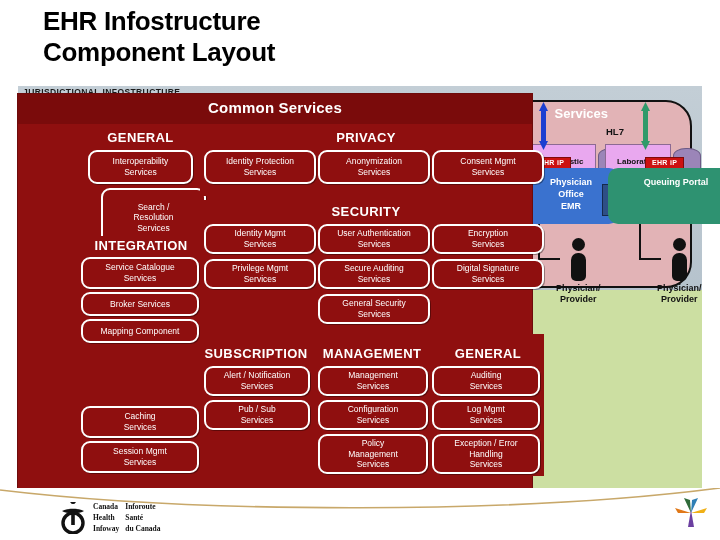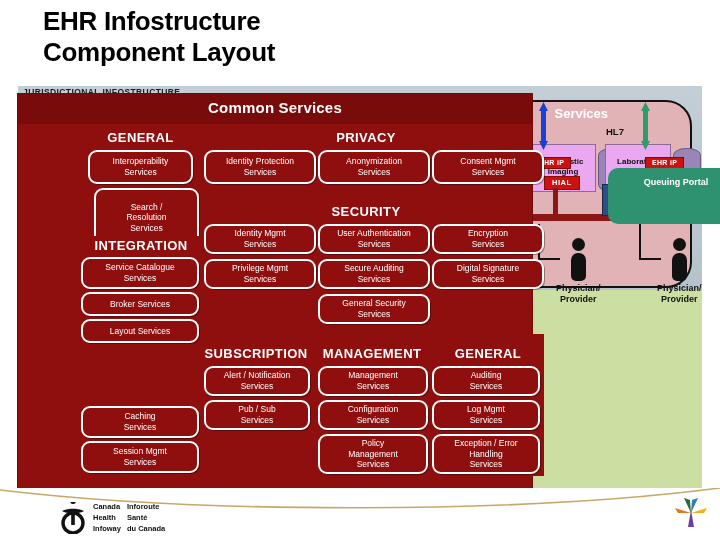--- a/index.html
+++ b/index.html
@@ -156,21 +156,21 @@
 
   
   #footer{position:absolute;left:0;top:488px;width:720px;height:52px;background:#fff;}
   .swoosh{position:absolute;left:0;top:0;width:720px;height:26px;overflow:hidden;}
   #infoway-logo{position:absolute;left:58px;top:14px;display:flex;align-items:center;}
   #infoway-mark{width:30px;height:32px;position:relative;}
   #infoway-text{
     margin-left:5px;font-size:7.5px;font-weight:bold;color:#111;line-height:1.45;
     display:flex;gap:6px;
   }
-  #infoway-text div{white-space:nowrap;}
+  #infoway-text div{white-space:nowrap;font-family:Liberation Serif, serif;}
   #star-logo{position:absolute;left:668px;top:488px;width:46px;height:46px;}
 </style>
 </head>
 <body>
 
 <div id="slide-title">
   <span class="l">EHR Infostructure</span>
   <span class="l">Component Layout</span>
 </div>
 
@@ -223,20 +223,23 @@
   </svg>
 
   <svg class="arrow-v" style="left:623px;top:16px;height:48px" viewBox="0 0 9 48">
     <line x1="4.5" y1="6" x2="4.5" y2="42" stroke="#2f9a6a" stroke-width="5"></line>
     <polygon points="4.5,0 0,9 9,9" fill="#2f9a6a"></polygon>
     <polygon points="4.5,48 0,39 9,39" fill="#2f9a6a"></polygon>
   </svg>
   <div class="hl7-label" style="left:588px;top:40px">HL7</div>
 
   <div class="ehrip-tag" style="left:514px;top:71px">EHR iP</div>
+  <div class="pos-app emr" style="left:505px;top:82px">
+    <span>Physician<br>Office<br>EMR</span>
+  </div>
   <div class="server-icon" style="left:584px;top:98px"></div>
   <div class="connector" style="left:520px;top:138px;width:2px;height:36px"></div>
   <div class="connector" style="left:520px;top:172px;width:22px;height:2px"></div>
   <div class="stick" style="left:538px;top:152px">
     <div class="head"></div>
     <div class="body"></div>
     <div class="cap">Physician/<br>Provider</div>
   </div>
 
   <div class="ehrip-tag" style="left:627px;top:71px">EHR iP</div>
@@ -254,34 +257,34 @@
 
 <div id="common-services">
   <div id="cs-titlebar"></div>
   <div id="cs-title">Common Services</div>
 
   <div class="cs-group" style="left:64px;top:34px;width:117px;height:102px"></div>
   <div class="cs-head" style="left:64px;top:36px;width:117px">GENERAL</div>
   <div class="svc" style="left:70px;top:56px;width:105px;height:34px">
       <span>Interoperability<br>Services</span>
     </div>
-  <div class="svc" style="left:76px;top:94px;width:105px;height:59px">
+  <div class="svc" style="left:83px;top:94px;width:105px;height:59px">
       <span>Search /<br>Resolution<br>Services</span>
     </div>
 
   <div class="cs-group" style="left:58px;top:142px;width:130px;height:144px"></div>
   <div class="cs-head" style="left:58px;top:144px;width:130px">INTEGRATION</div>
   <div class="svc" style="left:63px;top:163px;width:118px;height:32px">
       <span>Service Catalogue<br>Services</span>
     </div>
   <div class="svc" style="left:63px;top:198px;width:118px;height:24px">
       <span>Broker Services</span>
     </div>
   <div class="svc" style="left:63px;top:225px;width:118px;height:24px">
-      <span>Layout Services</span>
+      <span>Mapping Component</span>
     </div>
 
   <div class="cs-group" style="left:58px;top:288px;width:130px;height:94px"></div>
   <div class="svc" style="left:63px;top:312px;width:118px;height:32px">
       <span>Caching<br>Services</span>
     </div>
   <div class="svc" style="left:63px;top:347px;width:118px;height:32px">
       <span>Session Mgmt<br>Services</span>
     </div>
 

